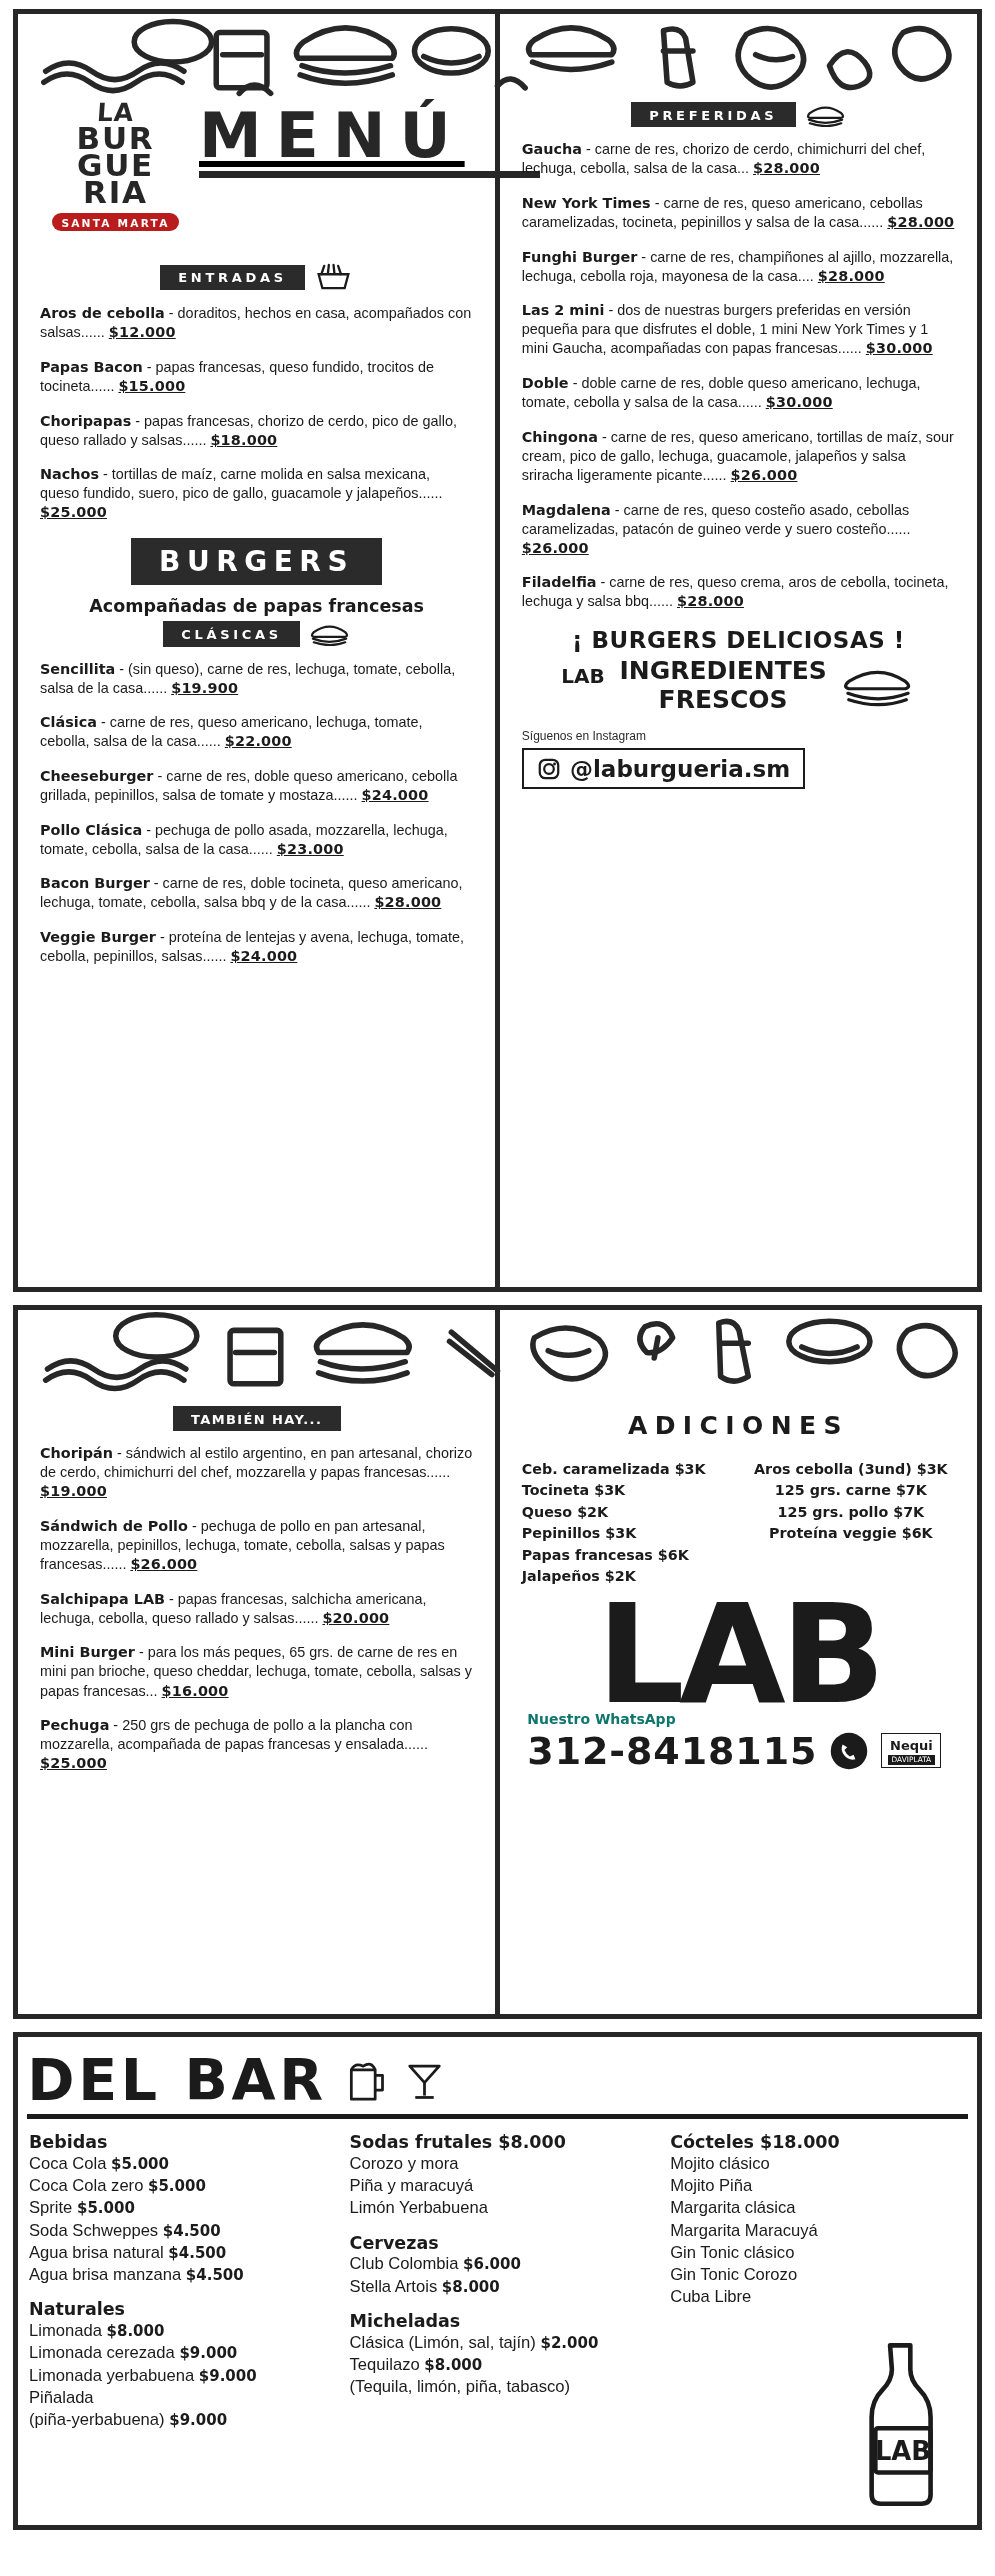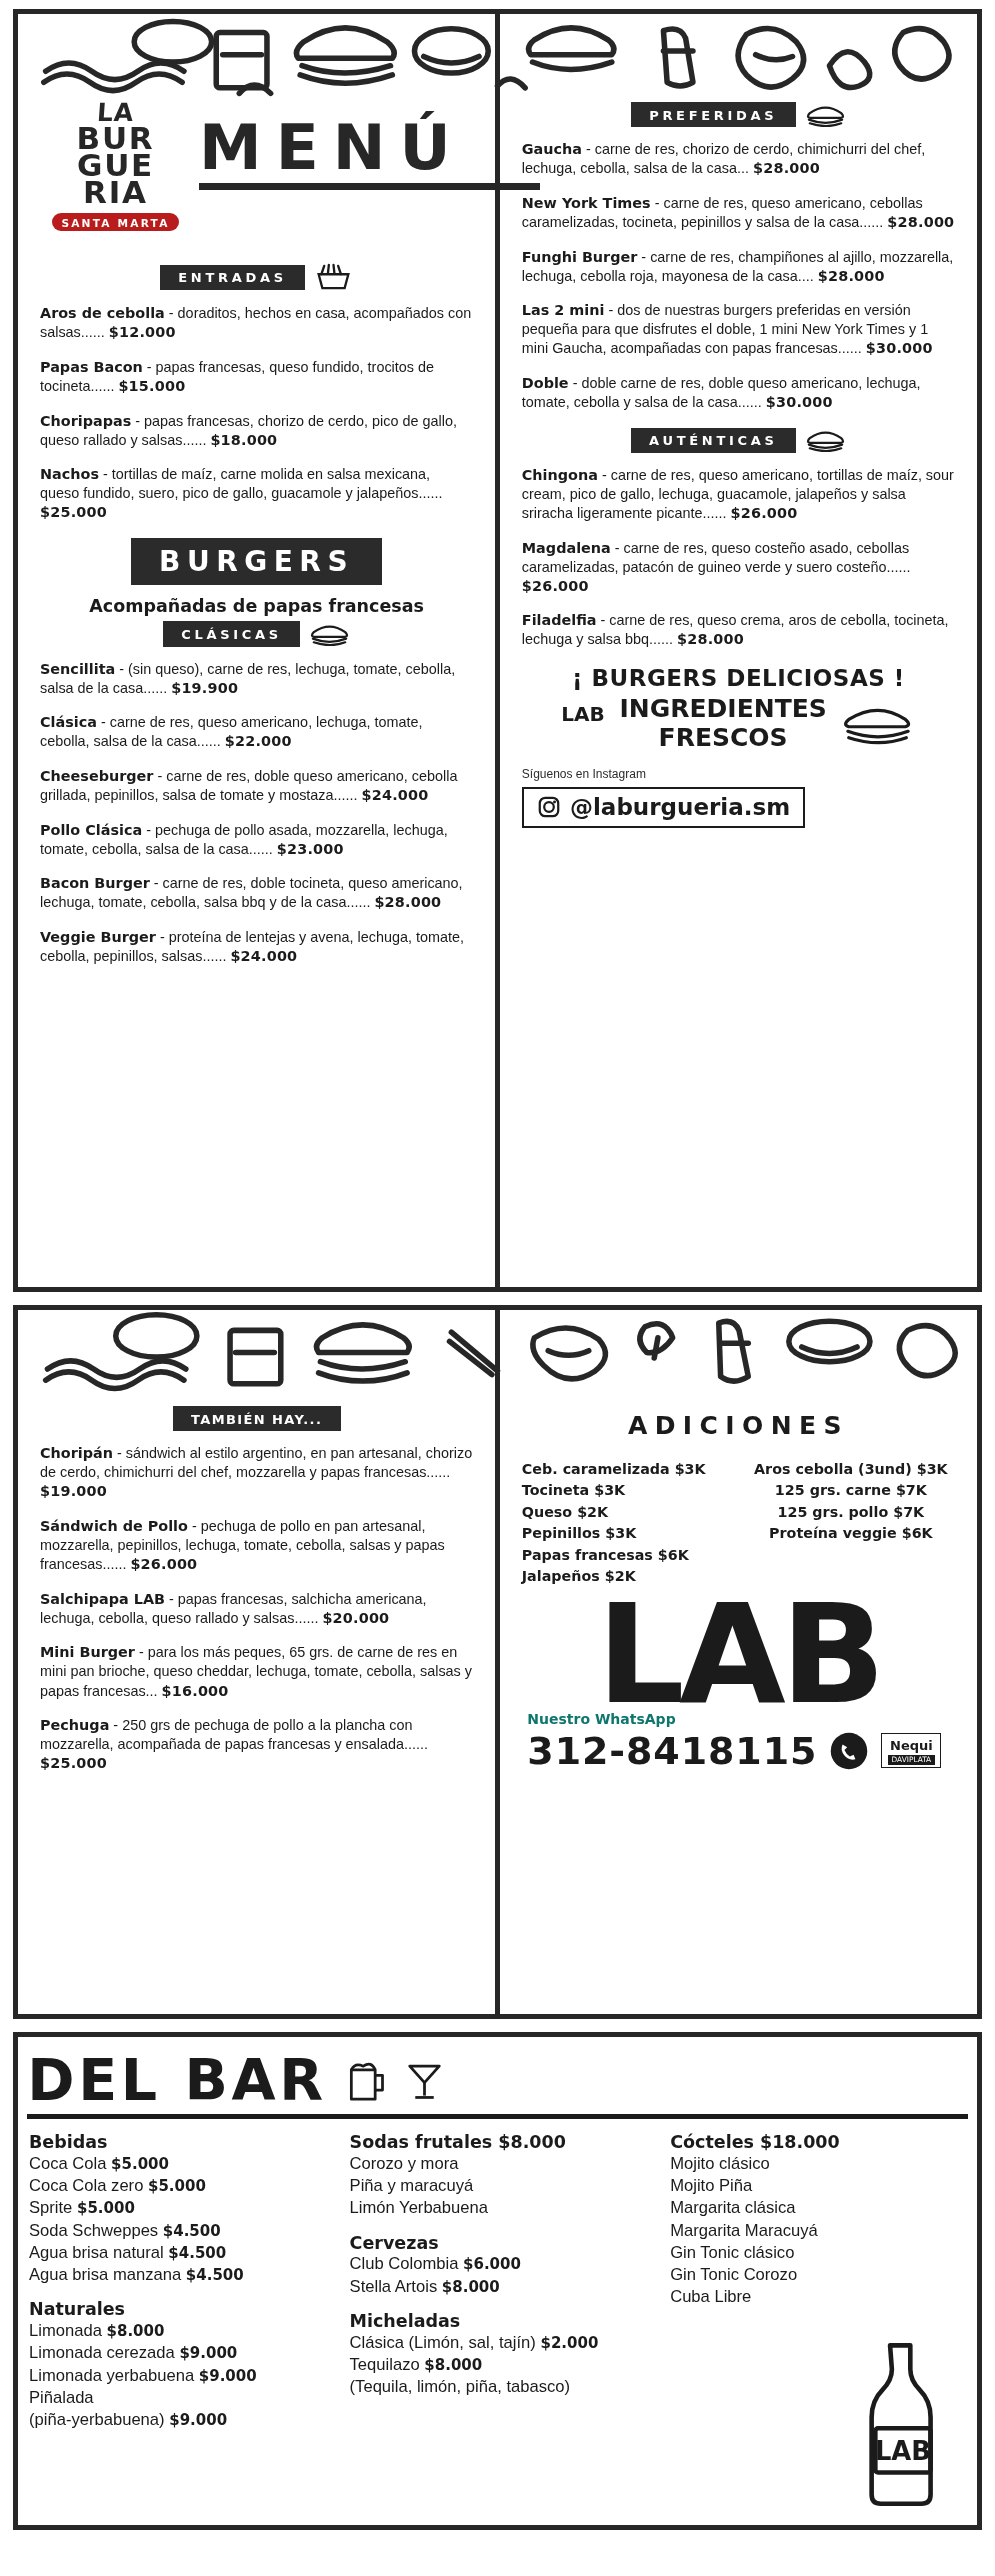--- a/index.html
+++ b/index.html
@@ -91,22 +91,23 @@
     font-weight: 700;
     letter-spacing: 2.2px;
     padding: 3.7px 9.2px 2.8px;
     display: inline-block;
     font-family: "DejaVu Sans", sans-serif;
   }
 
   
   .menu-title-wrap {
     position: absolute;
-    left: 181px; top: 102px;
+    left: 181px; top: 90px;
     width: 369px;
+    text-decoration: underline;
   }
   .menu-title {
     font-family: "DejaVu Sans", sans-serif;
     font-weight: 700;
     font-size: 63px;
     letter-spacing: 14px;
     color: #272727;
     line-height: 1;
   }
   .menu-underline {
@@ -163,20 +164,21 @@
   }
   .item .nm {
     font-weight: 700;
     font-family: "DejaVu Sans", sans-serif;
   }
   .item .ds { font-weight: 400; }
   .item .pr {
     font-weight: 700;
     font-family: "DejaVu Sans", sans-serif;
     letter-spacing: 0.2px;
+    text-decoration: underline;
   }
 
   
   .adic-title {
     font-family: "DejaVu Sans", sans-serif;
     font-weight: 700;
     font-size: 25px;
     letter-spacing: 7.4px;
     text-align: center;
     color: #1b1b1b;
@@ -506,30 +508,20 @@
             <span class="ds">- dos de nuestras burgers preferidas en versión pequeña para que disfrutes el doble, 1 mini New York Times y 1 mini Gaucha, acompañadas con papas francesas......</span>
             <span class="pr">$30.000</span>
           </div>
           <div class="item">
             <span class="nm">Doble</span>
             <span class="ds">- doble carne de res, doble queso americano, lechuga, tomate, cebolla y salsa de la casa......</span>
             <span class="pr">$30.000</span>
           </div>
         </div>
 
-        <div class="badge-row" style="justify-content:center; margin-top:3.7px;">
-          <span class="sec-badge small">AUTÉNTICAS</span>
-          <svg class="burger-icon" width="41" height="24" viewBox="0 0 44 26">
-            <g fill="none" stroke="#1b1b1b" stroke-width="2.4" stroke-linecap="round">
-              <path d="M5 11 q17 -12 34 0 q4 4 0 5 h-34 q-4 -1 0 -5z"></path>
-              <path d="M4 18 q18 7 36 0"></path>
-              <path d="M5 22 q18 6 34 0"></path>
-            </g>
-          </svg>
-        </div>
         <div class="items">
           <div class="item">
             <span class="nm">Chingona</span>
             <span class="ds">- carne de res, queso americano, tortillas de maíz, sour cream, pico de gallo, lechuga, guacamole, jalapeños y salsa sriracha ligeramente picante......</span>
             <span class="pr">$26.000</span>
           </div>
           <div class="item">
             <span class="nm">Magdalena</span>
             <span class="ds">- carne de res, queso costeño asado, cebollas caramelizadas, patacón de guineo verde y suero costeño......</span>
             <span class="pr">$26.000</span>

